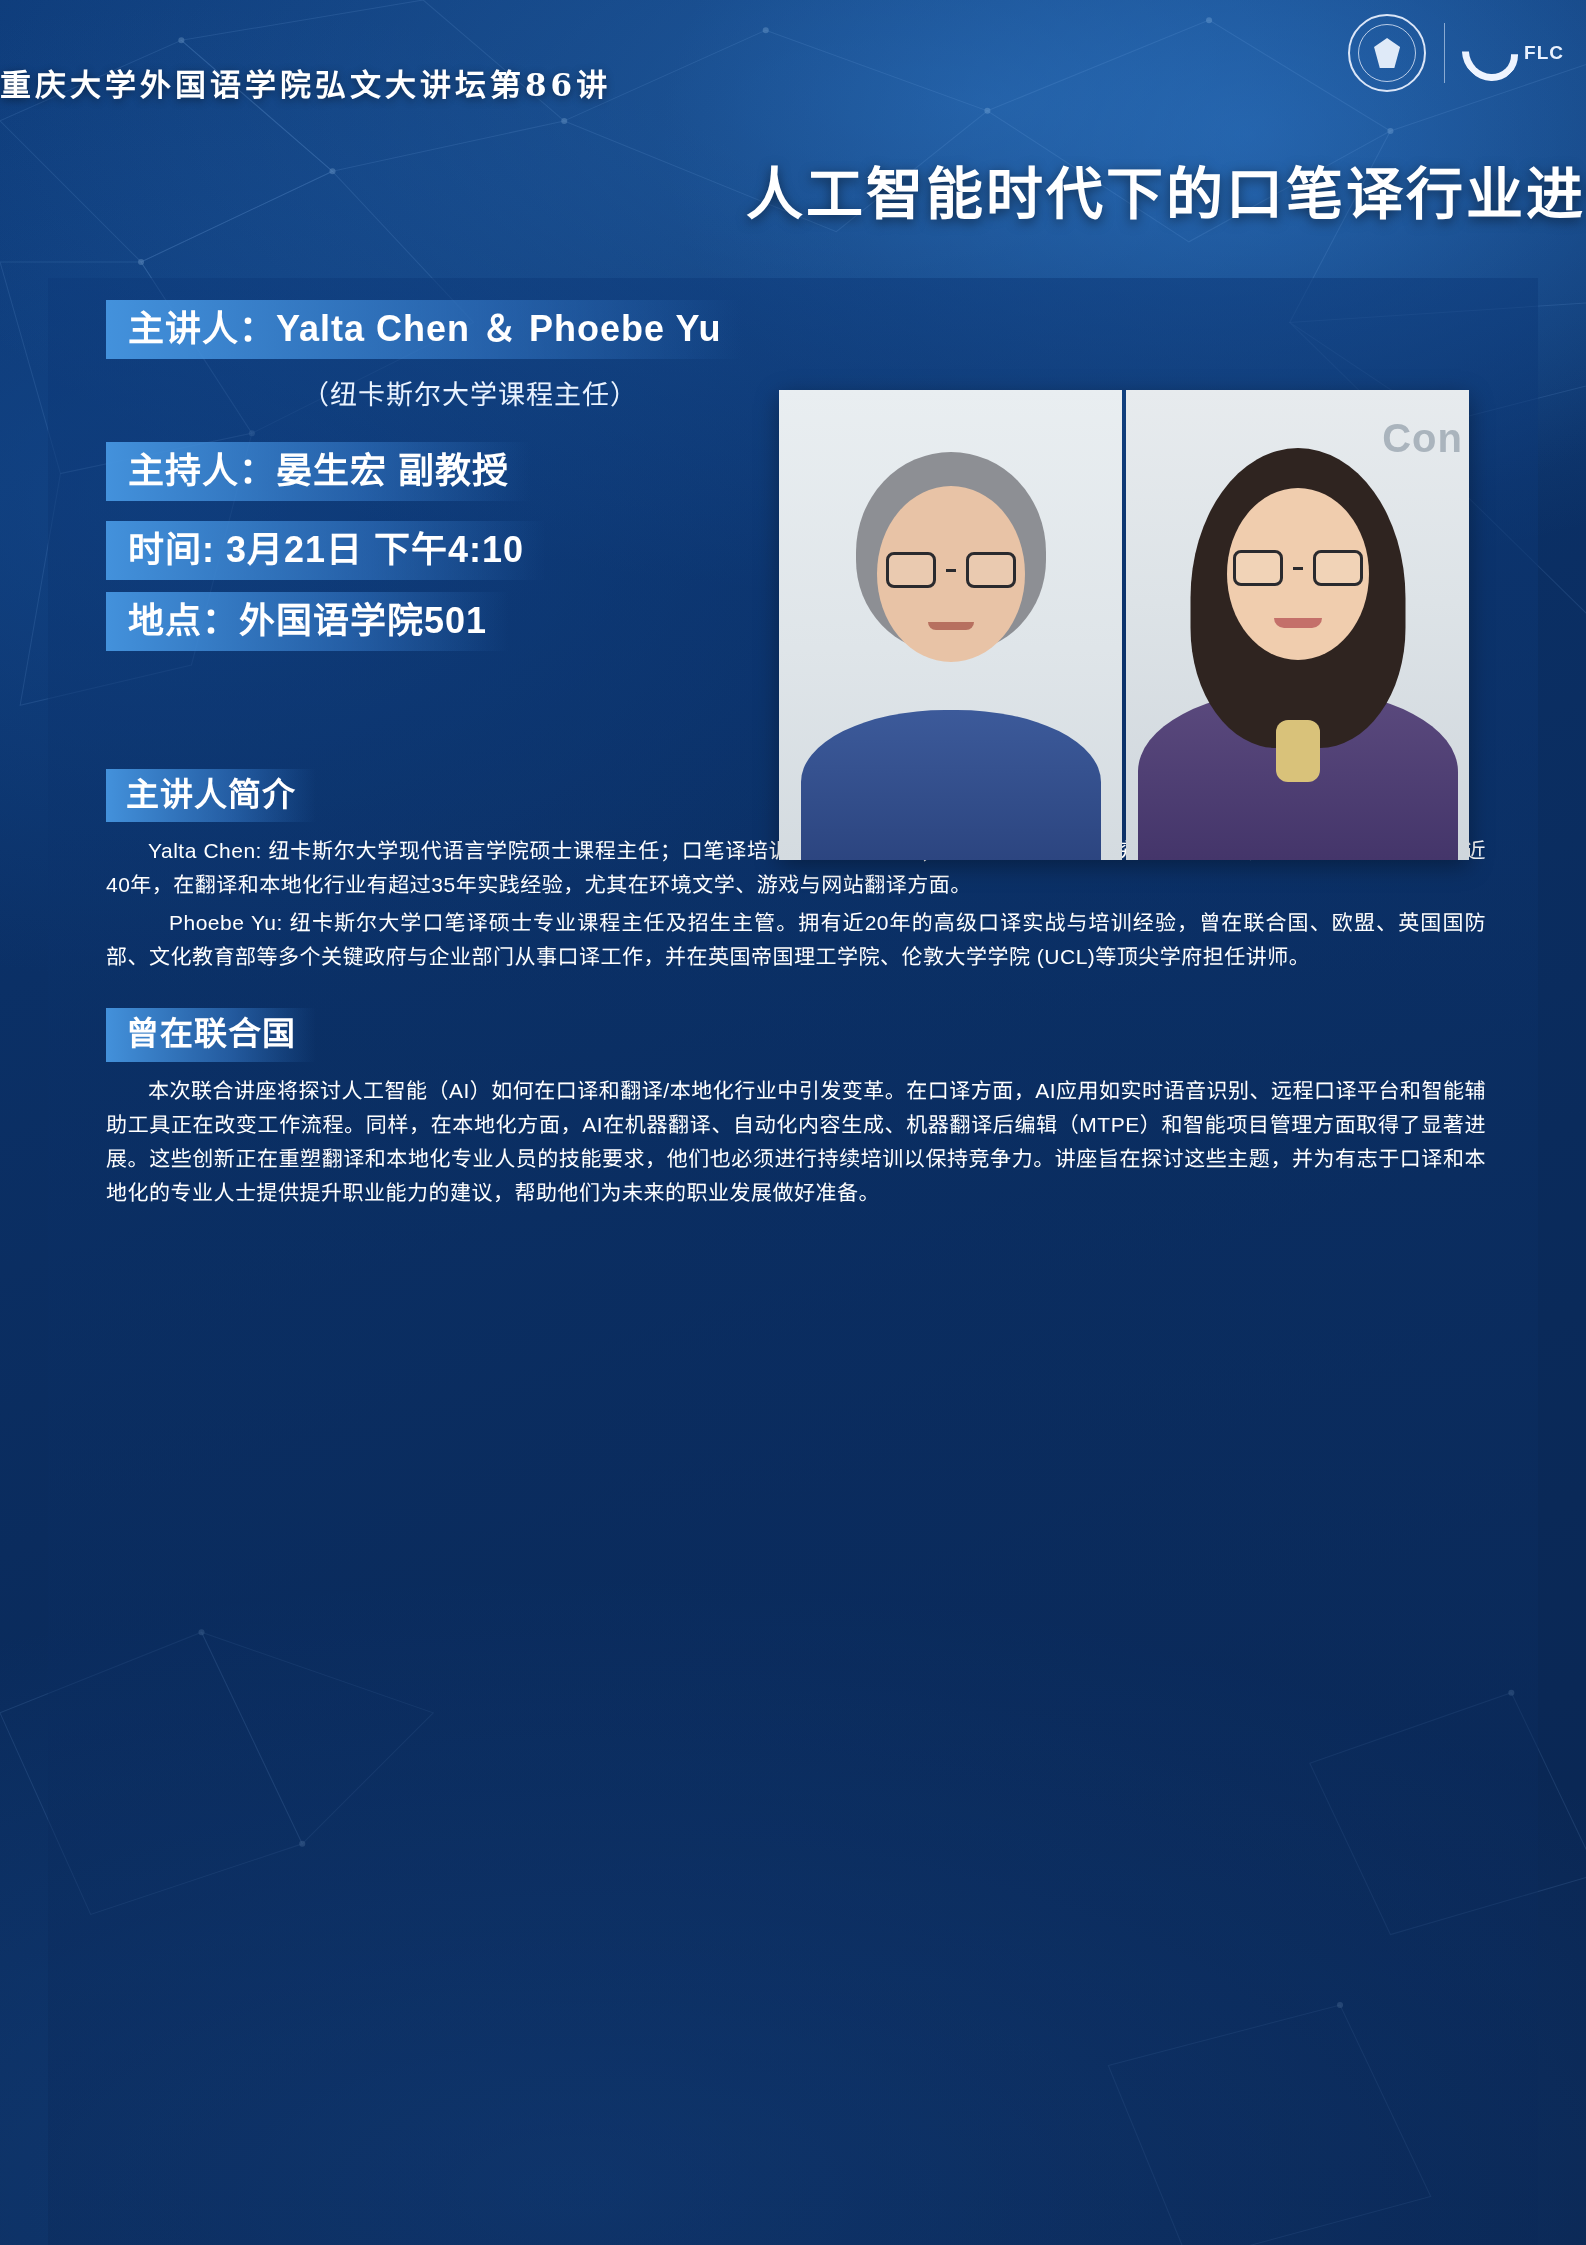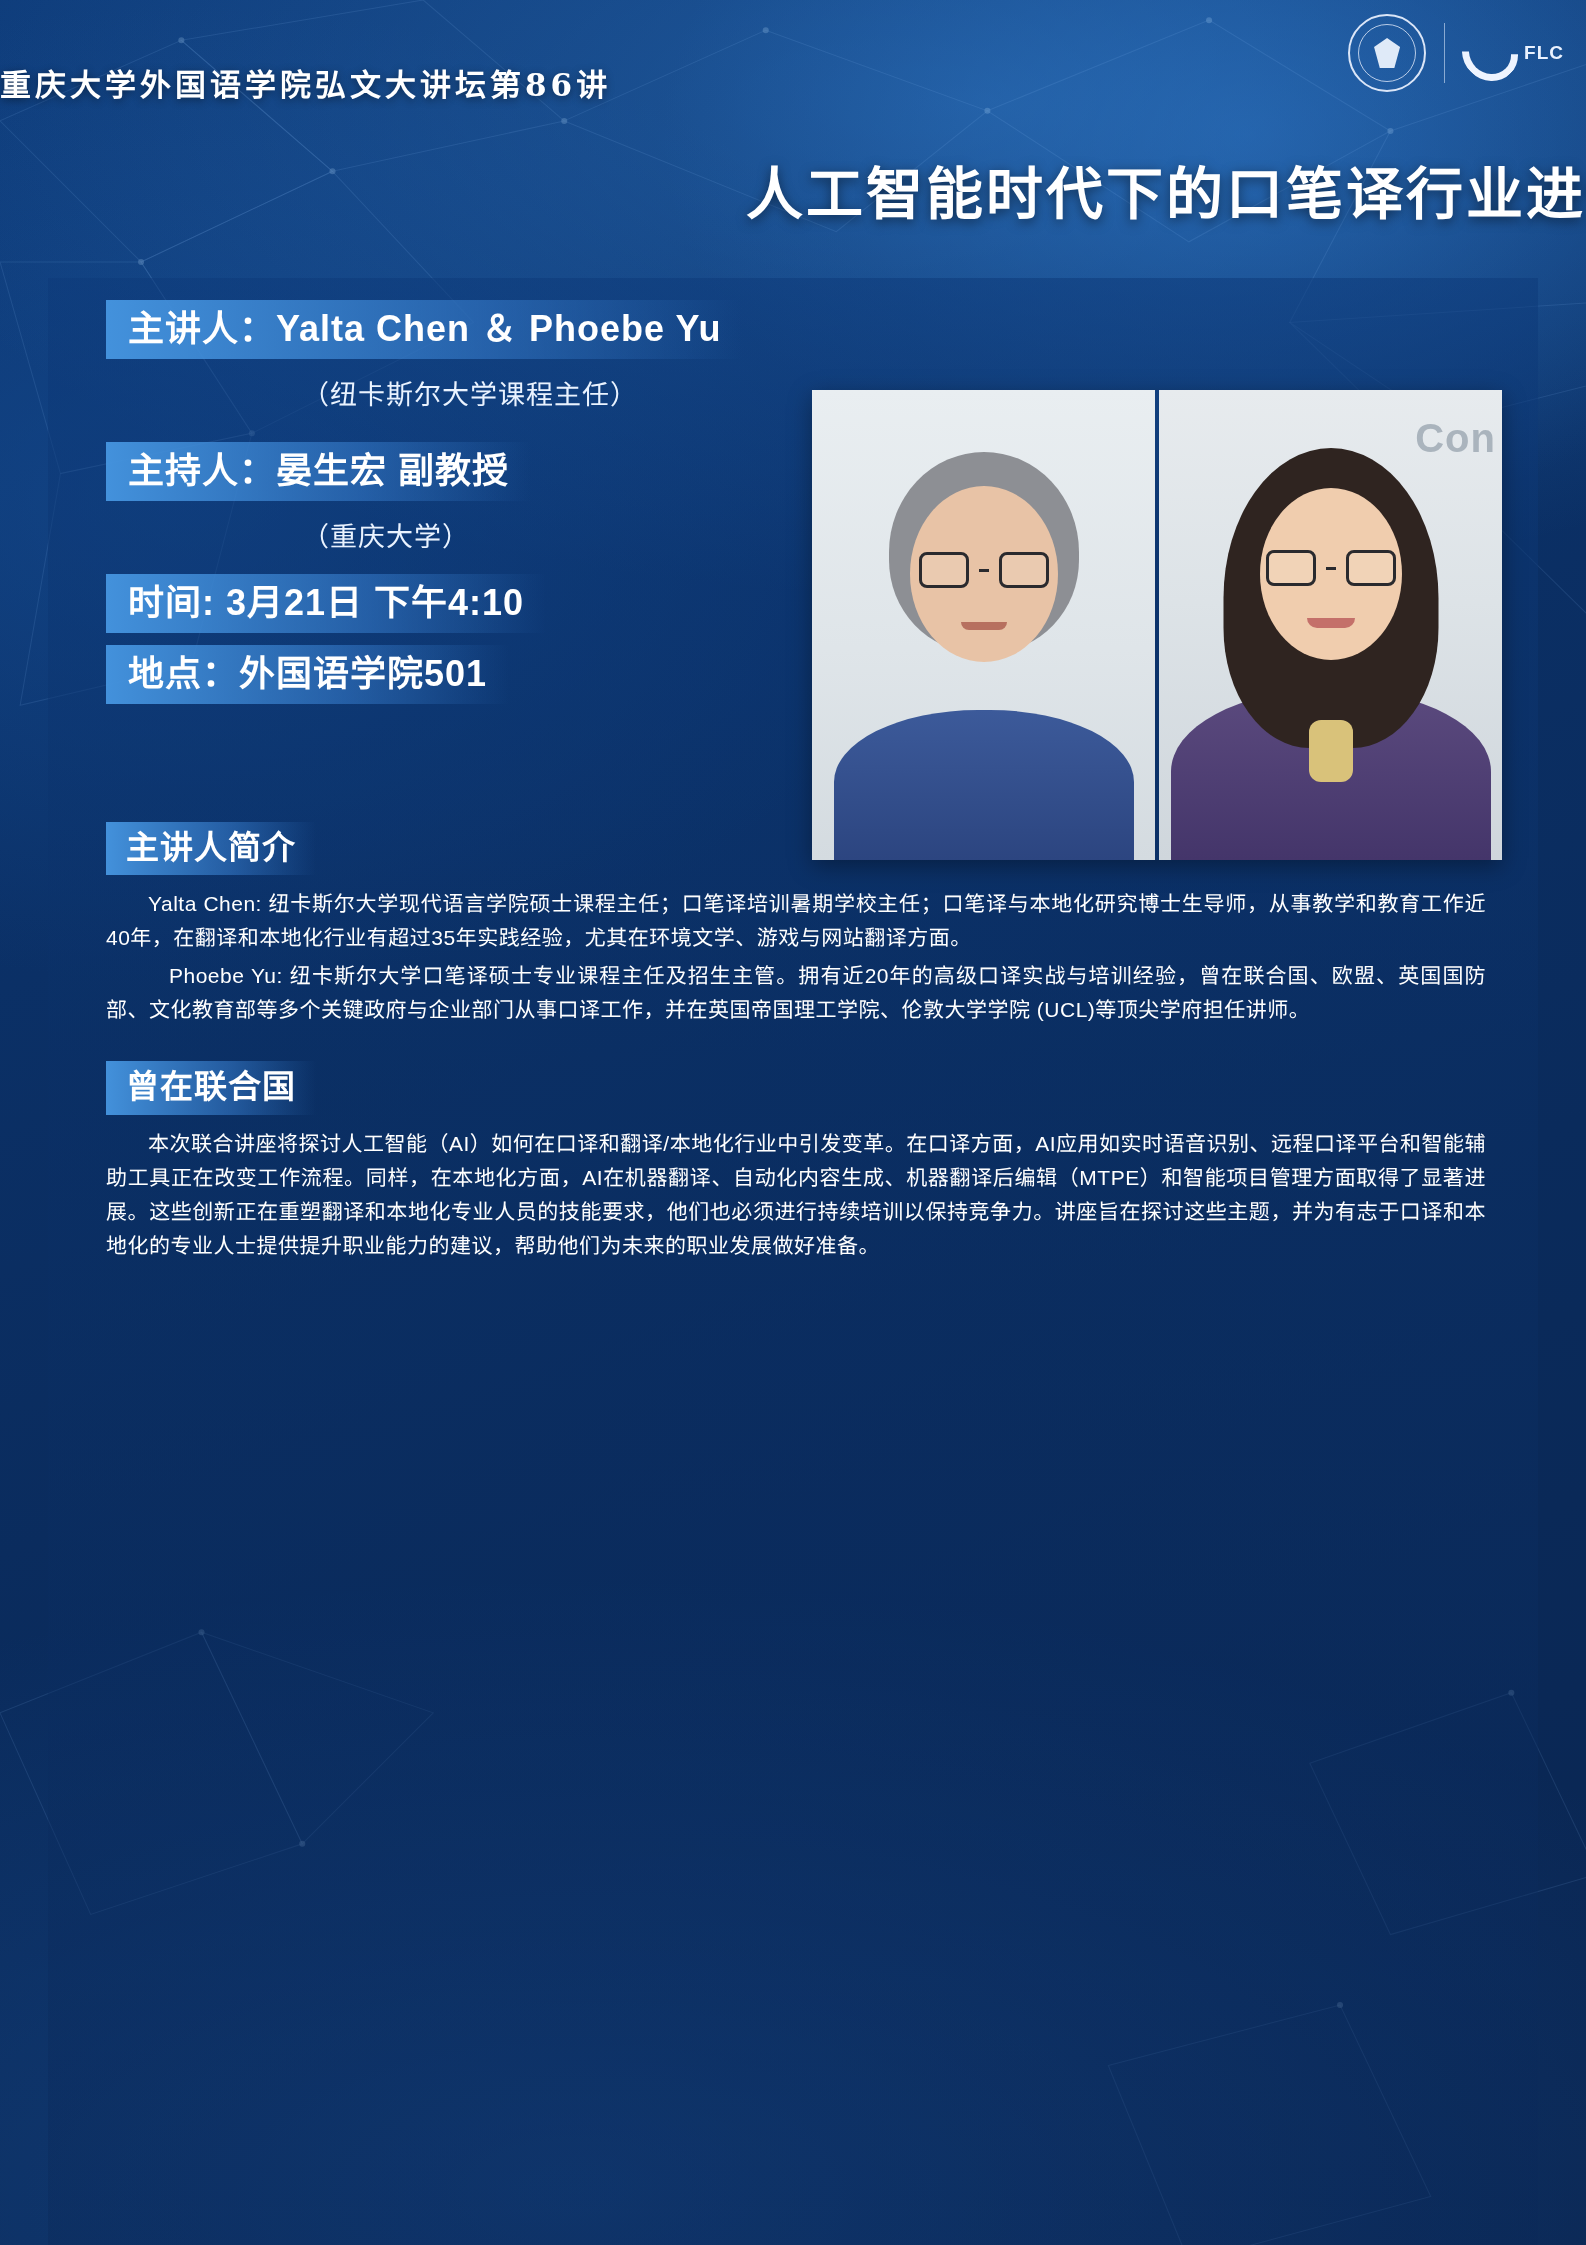--- a/index.html
+++ b/index.html
@@ -179,21 +179,21 @@
     color: #eaf3ff;
     font-size: 27px;
     margin: 14px 0 0 196px;
     letter-spacing: 1px;
   }
   .gap-a { height: 30px; }
   .gap-b { height: 20px; }
 
   .photos {
     position: absolute;
-    right: 36px;
+    right: 69px;
     top: 112px;
     width: 690px;
     height: 470px;
     display: flex;
     gap: 4px;
     box-shadow: 0 6px 22px rgba(0,0,0,0.35);
   }
   .photo {
     position: relative;
     width: 50%;
@@ -326,21 +326,20 @@
         <div class="left-col">
           <div class="chip">
             <span>主讲人：</span><span>Yalta Chen ＆ Phoebe Yu</span>
           </div>
           <div class="sub-note">（纽卡斯尔大学课程主任）</div>
 
           <div class="gap-a"></div>
           <div class="chip">
             <span>主持人：</span><span>晏生宏 副教授</span>
           </div>
-          <div class="sub-note">（重庆大学）</div>
 
           <div class="gap-b"></div>
           <div class="chip">
             <span>时间:</span>&nbsp;<span>3月21日 下午4:10</span>
           </div>
           <div style="height:12px"></div>
           <div class="chip">
             <span>地点：</span><span>外国语学院501</span>
           </div>
         </div>

